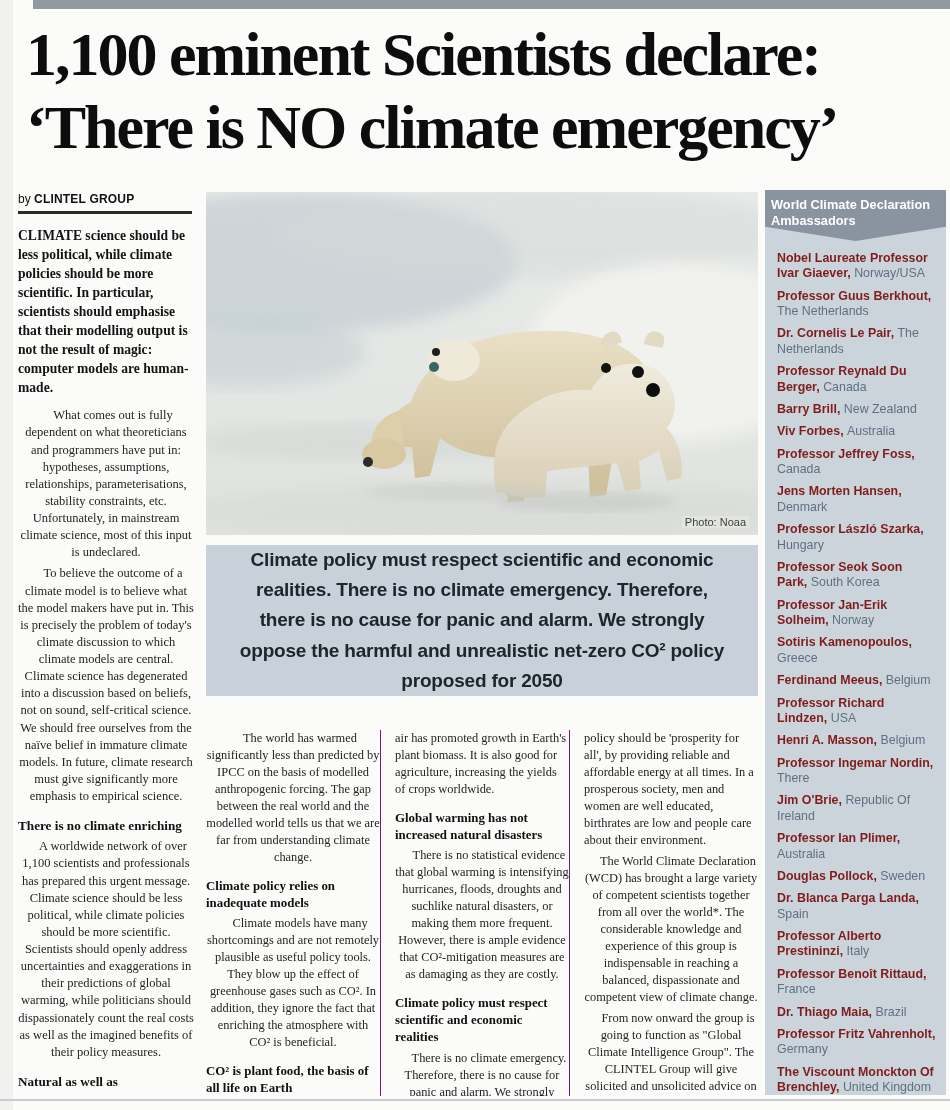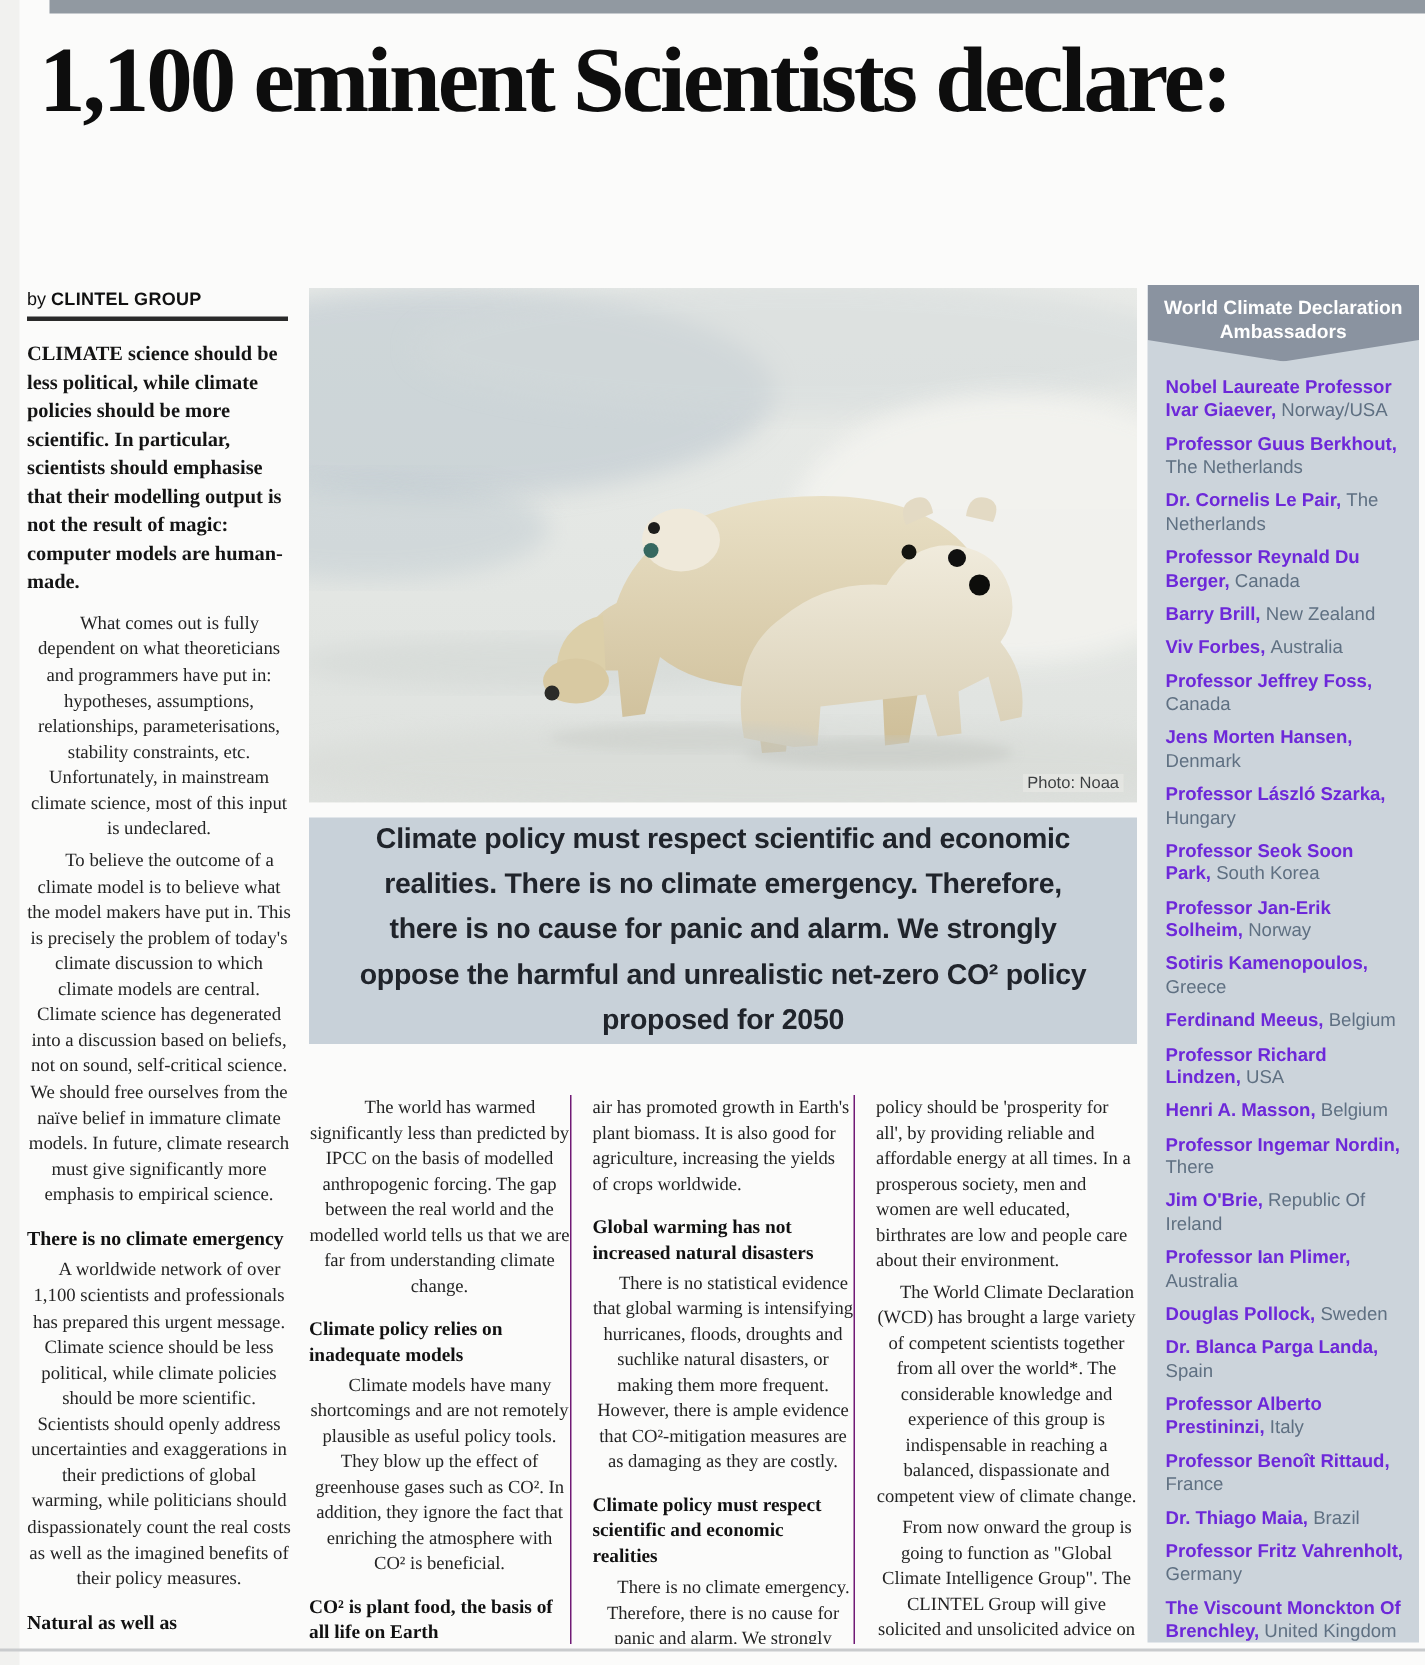--- a/index.html
+++ b/index.html
@@ -57,49 +57,50 @@
   .bottom-cols .blk-p,.bottom-cols .blk-pc{font-size:12.4px;}
   .bottom-cols .blk-h{font-size:12.9px;}
 
   
   .sidebar{
     position:absolute;left:765px;top:190px;width:181px;height:905px;background:#ccd4db;
     font-family:"Liberation Sans",sans-serif;overflow:hidden;
   }
   .sidebar-header{
     background:#8a93a0;color:#ffffff;font-weight:bold;font-size:12.8px;line-height:1.25;
-    text-align:center;padding:7px 6px 12px 6px;
+    padding:7px 6px 12px 6px;
     clip-path:polygon(0 0,100% 0,100% 72%,50% 100%,0 72%);
   }
   .amb-list{padding:10px 10px 8px 12px;}
   .amb-entry{margin-bottom:7px;font-size:12.4px;line-height:1.24;}
-  .amb-name{font-weight:bold;color:#6d28d9;}
+  .amb-name{font-weight:bold;color:#7f1d1d;}
   .amb-loc{font-weight:normal;color:#5f7082;}
 </style>
 </head>
 <body>
 
 <div class="scan-left"></div>
 <div class="scan-strip"></div>
 
 <div class="headline">
   <h1>1,100 eminent Scientists declare:</h1>
+  <h1>‘There is NO climate emergency’</h1>
 </div>
 
 <div class="byline">
   <span class="by">by</span>
   <span class="who">CLINTEL GROUP</span>
   <div class="byline-rule"></div>
 </div>
 
 <div class="left-col">
     <p class="blk-lead">CLIMATE science should be less political, while climate policies should be more scientific. In particular, scientists should emphasise that their modelling output is not the result of magic: computer models are human-made.</p>
     <p class="blk-p">What comes out is fully dependent on what theoreticians and programmers have put in: hypotheses, assumptions, relationships, parameterisations, stability constraints, etc. Unfortunately, in mainstream climate science, most of this input is undeclared.</p>
     <p class="blk-p">To believe the outcome of a climate model is to believe what the model makers have put in. This is precisely the problem of today's climate discussion to which climate models are central. Climate science has degenerated into a discussion based on beliefs, not on sound, self-critical science. We should free ourselves from the naïve belief in immature climate models. In future, climate research must give significantly more emphasis to empirical science.</p>
-    <h3 class="blk-h">There is no climate emergency</h3>
+    <h3 class="blk-h">There is no climate enriching</h3>
     <p class="blk-p">A worldwide network of over 1,100 scientists and professionals has prepared this urgent message. Climate science should be less political, while climate policies should be more scientific. Scientists should openly address uncertainties and exaggerations in their predictions of global warming, while politicians should dispassionately count the real costs as well as the imagined benefits of their policy measures.</p>
     <h3 class="blk-h">Natural as well as anthropogenic factors cause warming</h3>
   </div>
 
 <div class="photo">
   <svg width="552" height="343" viewBox="0 0 552 343" xmlns="http://www.w3.org/2000/svg">
     <defs>
       <linearGradient id="snow" x1="0" y1="0" x2="0" y2="1">
         <stop offset="0" stop-color="#e9ebe8"></stop>
           <stop offset="0.5" stop-color="#e4e7e4"></stop>

